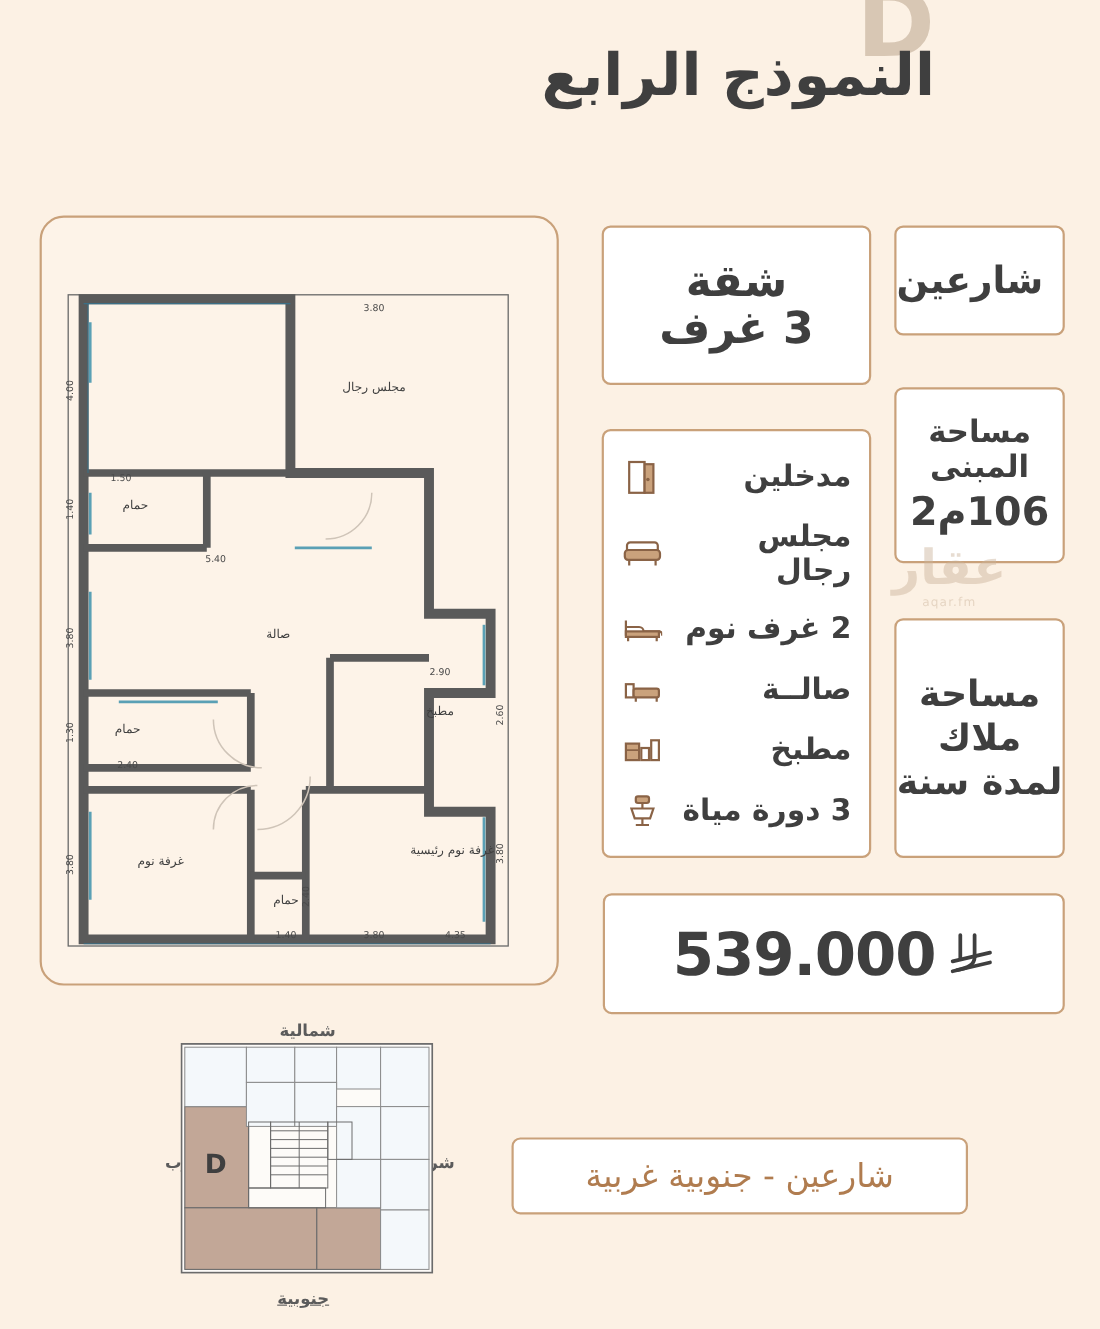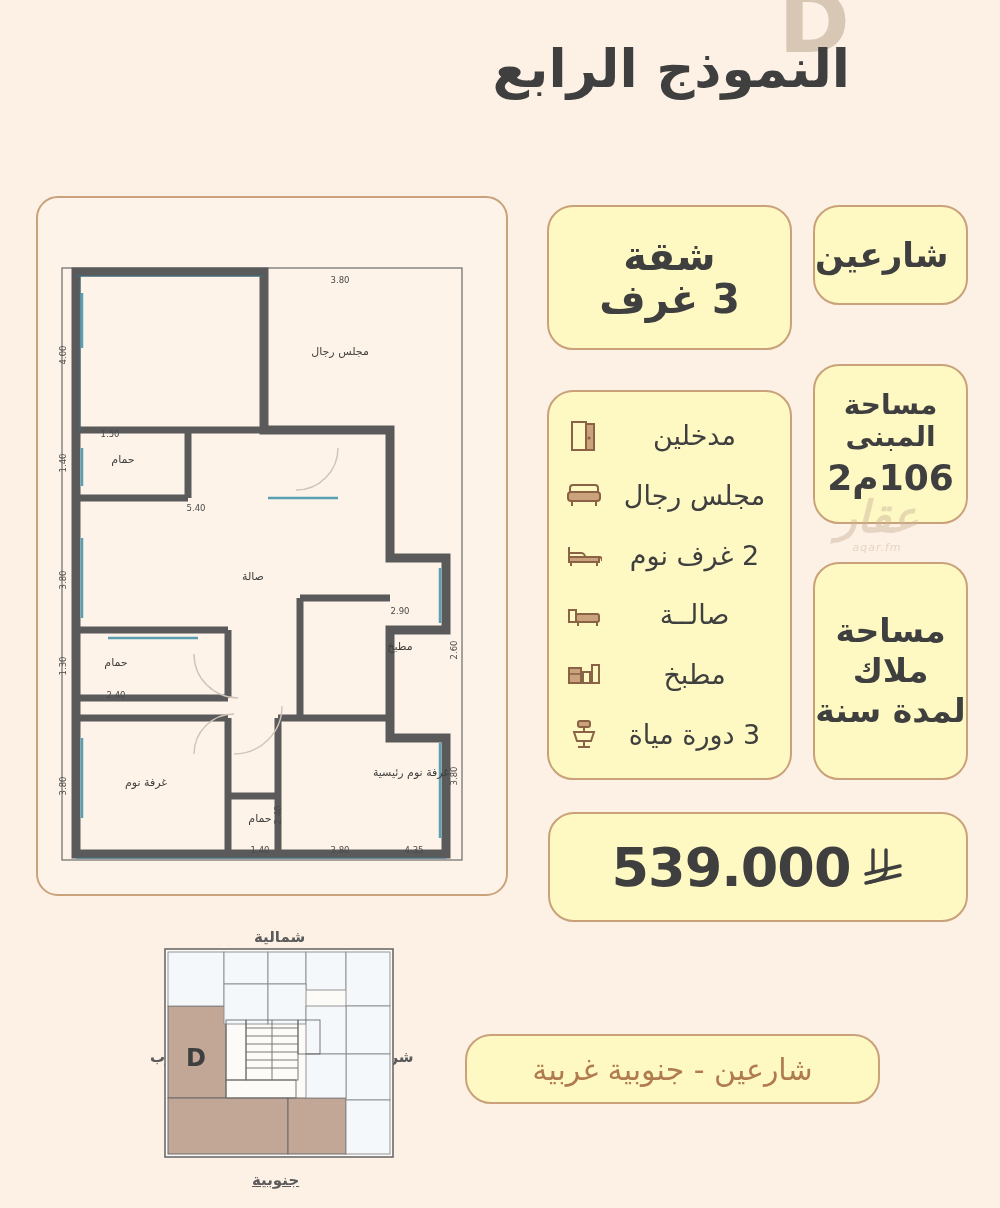--- a/index.html
+++ b/index.html
@@ -35,43 +35,43 @@
     position: absolute;
     top: 38px;
     right: 150px;
     font-size: 53px;
     font-weight: bold;
     color: #3f3f3f;
     letter-spacing: -1px;
   }
   .card {
     position: absolute;
-    background: #fef9c3;
+    background: #ffffff;
     border: 2px solid #c9a17a;
-    border-radius: 26px;
+    border-radius: 8px;
     box-sizing: border-box;
   }
   
   #card-streets {
     right: 32px;
     top: 205px;
     width: 155px;
     height: 100px;
     display: flex;
     align-items: center;
     justify-content: flex-end;
   }
   #card-streets .txt {
     font-size: 34px;
     font-weight: bold;
     color: #3f3f3f;
   }
   #card-area {
     right: 32px;
-    top: 364px;
+    top: 352px;
     width: 155px;
     height: 160px;
     display: flex;
     flex-direction: column;
     align-items: center;
     justify-content: center;
     gap: 2px;
   }
   #card-area .lbl {
     font-size: 28px;
@@ -160,24 +160,24 @@
     justify-content: space-around;
   }
   .feature {
     display: flex;
     align-items: center;
     justify-content: flex-start;
     gap: 12px;
   }
   .feature .f-label {
     font-size: 27px;
-    font-weight: normal;
+    font-weight: bold;
     color: #3f3f3f;
     flex: 1;
-    text-align: center;
+    text-align: right;
   }
   .feature .f-icon {
     width: 38px;
     height: 34px;
     flex: 0 0 38px;
     display: flex;
     align-items: center;
     justify-content: center;
   }
   .feature .f-icon svg { display: block; }
@@ -227,27 +227,26 @@
     font-weight: bold;
   }
   #dir-north { left: 106px; top: 0px; }
   #dir-south { left: 104px; top: 243px; text-decoration: underline; }
   #dir-east  { left: 228px; top: 120px; }
   #dir-west  { left: 2px;   top: 120px; }
 
   
   .watermark {
     position: absolute;
-    right: 48px;
+    right: 62px;
     top: 495px;
     width: 150px;
     text-align: center;
     pointer-events: none;
     opacity: .45;
-    font-style: italic;
   }
   .watermark .wm-logo {
     font-size: 44px;
     font-weight: bold;
     color: #cbb39a;
     letter-spacing: 2px;
     line-height: 1;
   }
   .watermark .wm-sub {
     font-size: 11px;

